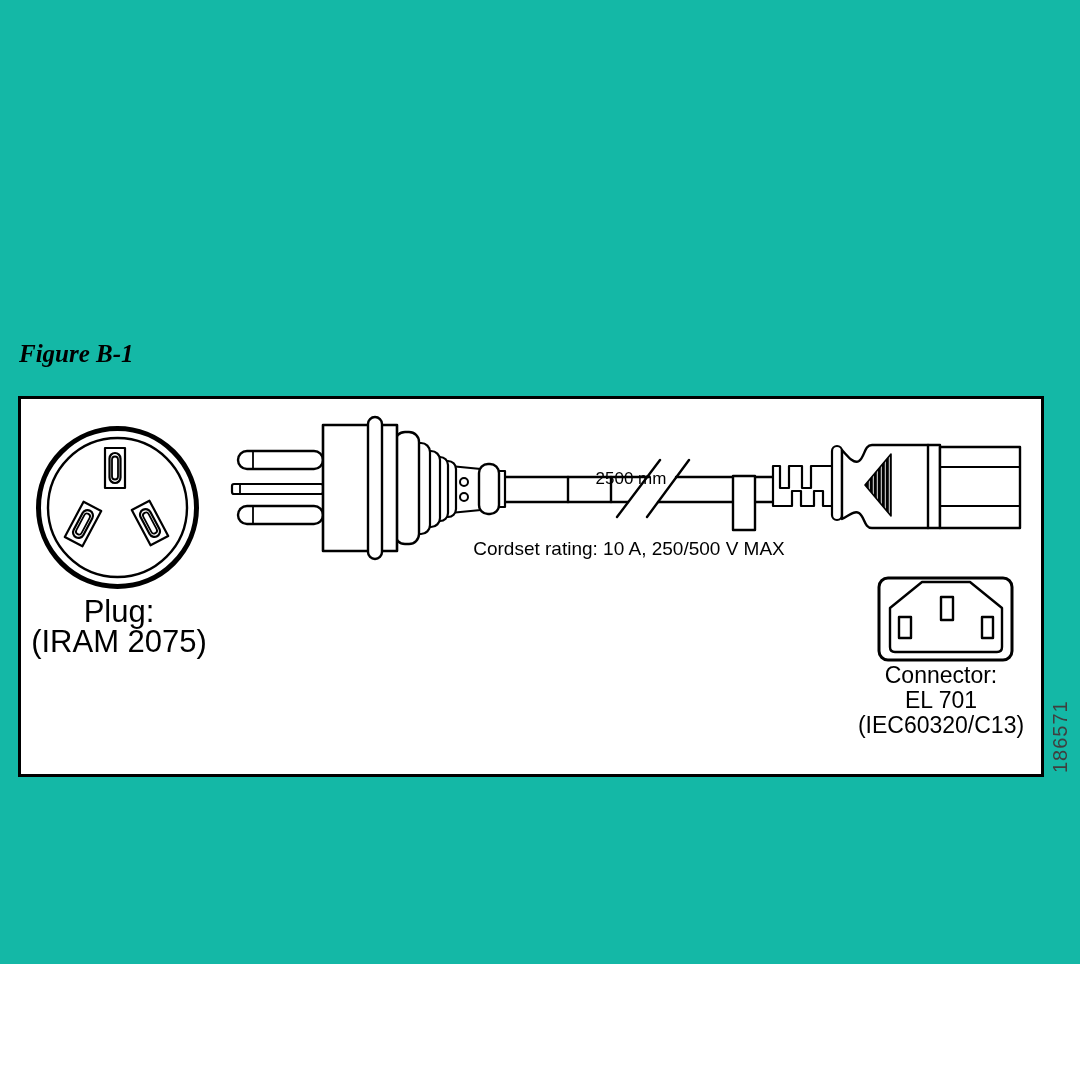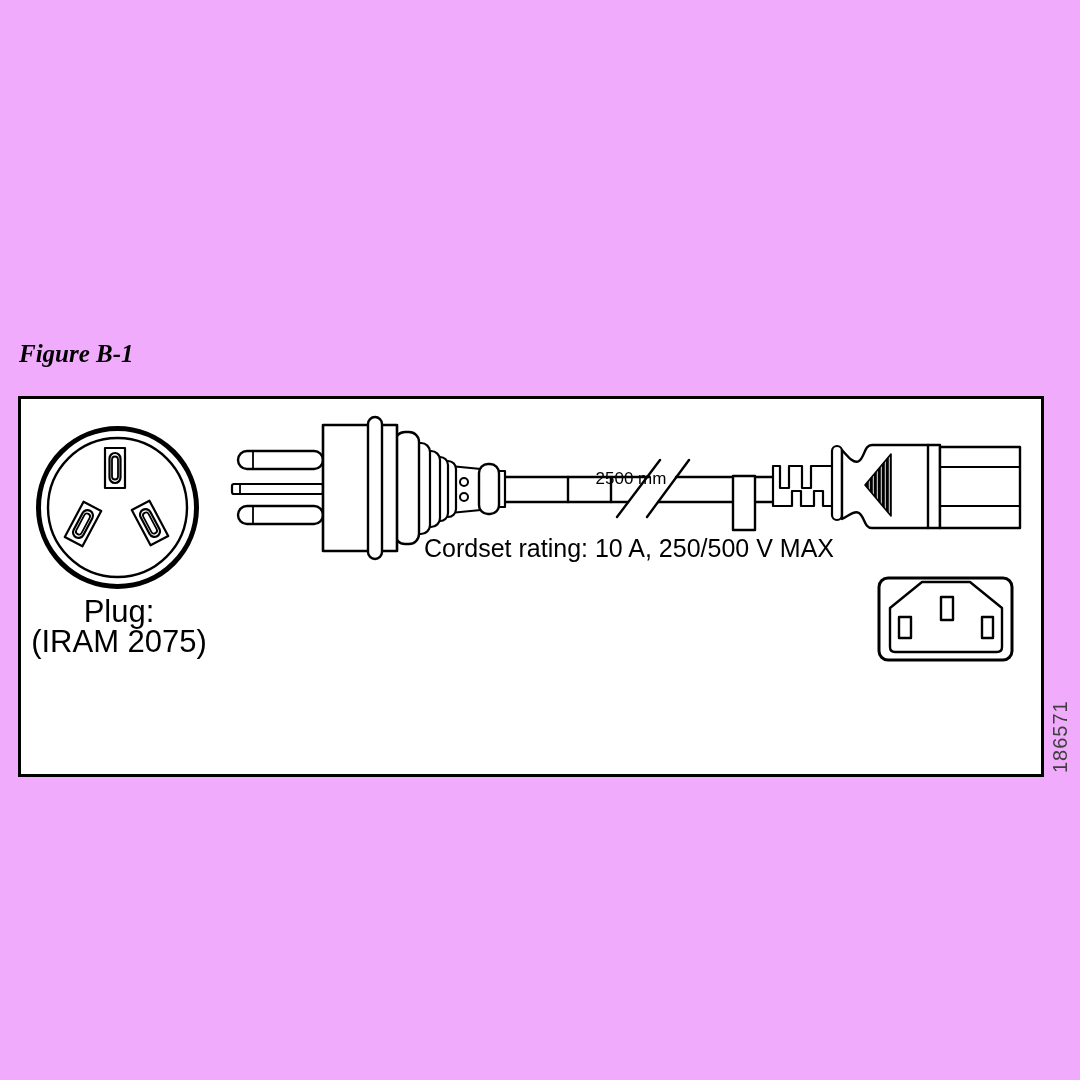--- a/index.html
+++ b/index.html
@@ -1,27 +1,27 @@
 <!DOCTYPE html>
 <html><head>
 <meta charset="utf-8">
 <style>
   html,body{margin:0;padding:0;background:#fff;}
-  .page{position:relative;width:1080px;height:1080px;background:#f0abfc;overflow:hidden;
+  .page{position:relative;width:1080px;height:964px;background:#14b8a6;overflow:hidden;
         font-family:"Liberation Sans",sans-serif;color:#000;}
   .caption{position:absolute;top:340px;font-family:"Liberation Serif",serif;
            font-weight:bold;font-style:italic;font-size:25px;white-space:nowrap;}
   .caption.lbl{left:19px;}
   .caption.ttl{left:223px;}
   .figure-frame{position:absolute;left:18px;top:396px;width:1026px;height:381px;
                 border:3px solid #000;box-sizing:border-box;background:#fff;}
   .diagram-svg{position:absolute;left:-3px;top:-3px;width:1026px;height:381px;}
   .dlabel{position:absolute;text-align:center;white-space:nowrap;line-height:1.2;}
   .dim{left:531px;top:421px;width:200px;font-size:17px;margin-top:48px;}
-  .rating{left:379px;top:531px;width:500px;font-size:25px;line-height:35.5px;}
+  .rating{left:379px;top:531px;width:500px;font-size:19px;line-height:35.5px;}
   .plug-label{left:19px;top:597px;width:200px;font-size:31px;line-height:30px;}
   .conn-label{left:821px;top:663px;width:240px;font-size:23px;line-height:25px;}
   .fignum{position:absolute;left:1049px;top:773px;width:84px;height:20px;
           transform:rotate(-90deg);transform-origin:0 0;font-size:20px;
           letter-spacing:1px;color:#3f3f3f;white-space:nowrap;}
 </style>
 </head>
 <body>
 
 <div class="page">
@@ -128,16 +128,21 @@
 
   <div class="dlabel rating">
     <div>Cordset rating: 10 A, 250/500 V MAX</div>
   </div>
 
   <div class="dlabel plug-label">
     <div>Plug:</div>
     <div>(IRAM 2075)</div>
   </div>
 
+  <div class="dlabel conn-label">
+    <div>Connector:</div>
+    <div>EL 701</div>
+    <div>(IEC60320/C13)</div>
+  </div>
 
   <div class="fignum">186571</div>
 
 </div>
 
 </body></html>

